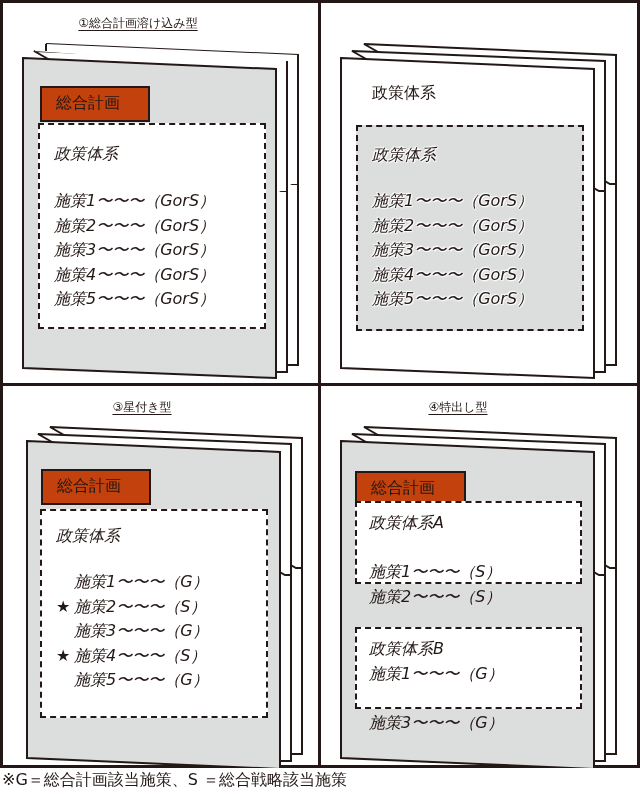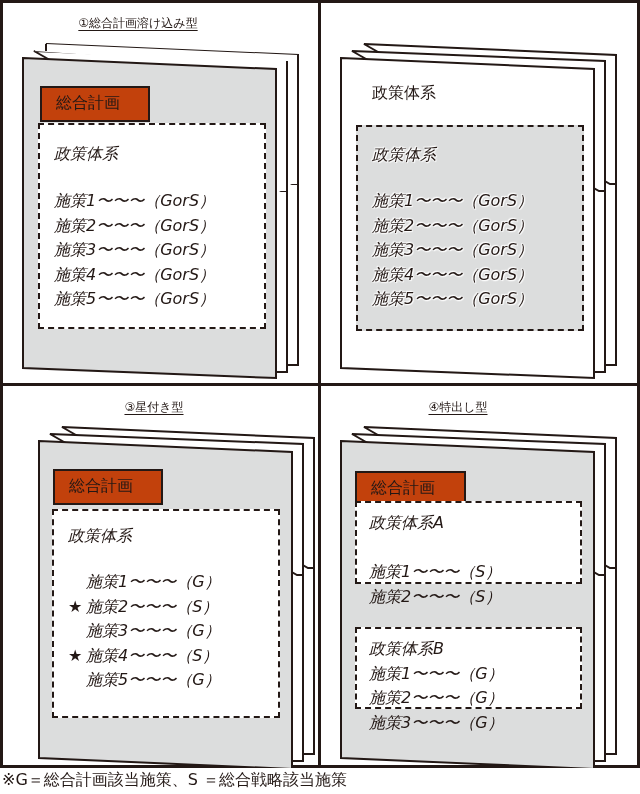--- a/index.html
+++ b/index.html
@@ -71,21 +71,21 @@
   <div class="dotted gray" style="left:36px;top:125px;width:228px;height:206px;">
     <div class="line halo" style="left:14px;top:16px;">政策体系</div>
     <div class="line halo" style="left:14px;top:62px;">施策1〜〜〜（GorS）</div>
     <div class="line halo" style="left:14px;top:86.5px;">施策2〜〜〜（GorS）</div>
     <div class="line halo" style="left:14px;top:111px;">施策3〜〜〜（GorS）</div>
     <div class="line halo" style="left:14px;top:135.5px;">施策4〜〜〜（GorS）</div>
     <div class="line halo" style="left:14px;top:160px;">施策5〜〜〜（GorS）</div>
   </div>
 </div>
 
-<div class="cell" style="left:16px;top:384px;border-radius:20px;">
+<div class="cell" style="left:4px;top:384px;border-radius:20px;">
   <div class="cell-title"><span>③星付き型</span></div>
   <svg class="stack" width="320" height="384">
     <polygon points="46,43 298,54 298,184 292,184" fill="#fff" stroke="#231815" stroke-width="2"></polygon>
     <polygon points="34,50 287,60 287,191 281,191" fill="#fff" stroke="#231815" stroke-width="2"></polygon>
     <polyline points="287,60 287,377 276,377" fill="none" stroke="#231815" stroke-width="2"></polyline>
     <polyline points="298,54 298,370 287,370" fill="none" stroke="#231815" stroke-width="2"></polyline>
     <polygon points="23,57 276,68 276,385 23,374" fill="#dcdddd" stroke="#231815" stroke-width="2"></polygon>
   </svg>
   <div class="label-box" style="left:37px;top:73px;width:110px;height:36px;">
     <span>総合計画</span>
@@ -113,18 +113,17 @@
     <span>総合計画</span>
   </div>
   <div class="dotted white" style="left:35px;top:117px;width:227px;height:83px;">
     <div class="line" style="left:12px;top:8px;">政策体系A</div>
     <div class="line" style="left:12px;top:57px;">施策1〜〜〜（S）</div>
     <div class="line" style="left:12px;top:81.5px;">施策2〜〜〜（S）</div>
   </div>
   <div class="dotted white" style="left:35px;top:243px;width:227px;height:82px;">
     <div class="line" style="left:12px;top:8px;">政策体系B</div>
     <div class="line" style="left:12px;top:32.5px;">施策1〜〜〜（G）</div>
-    <div class="line" style="left:12px;top:57px;">施策2〜〜〜（G）</div>
     <div class="line" style="left:12px;top:81.5px;">施策3〜〜〜（G）</div>
   </div>
 </div>
 
 <div class="footnote">※G＝総合計画該当施策、S ＝総合戦略該当施策</div>
 
 </body></html>

